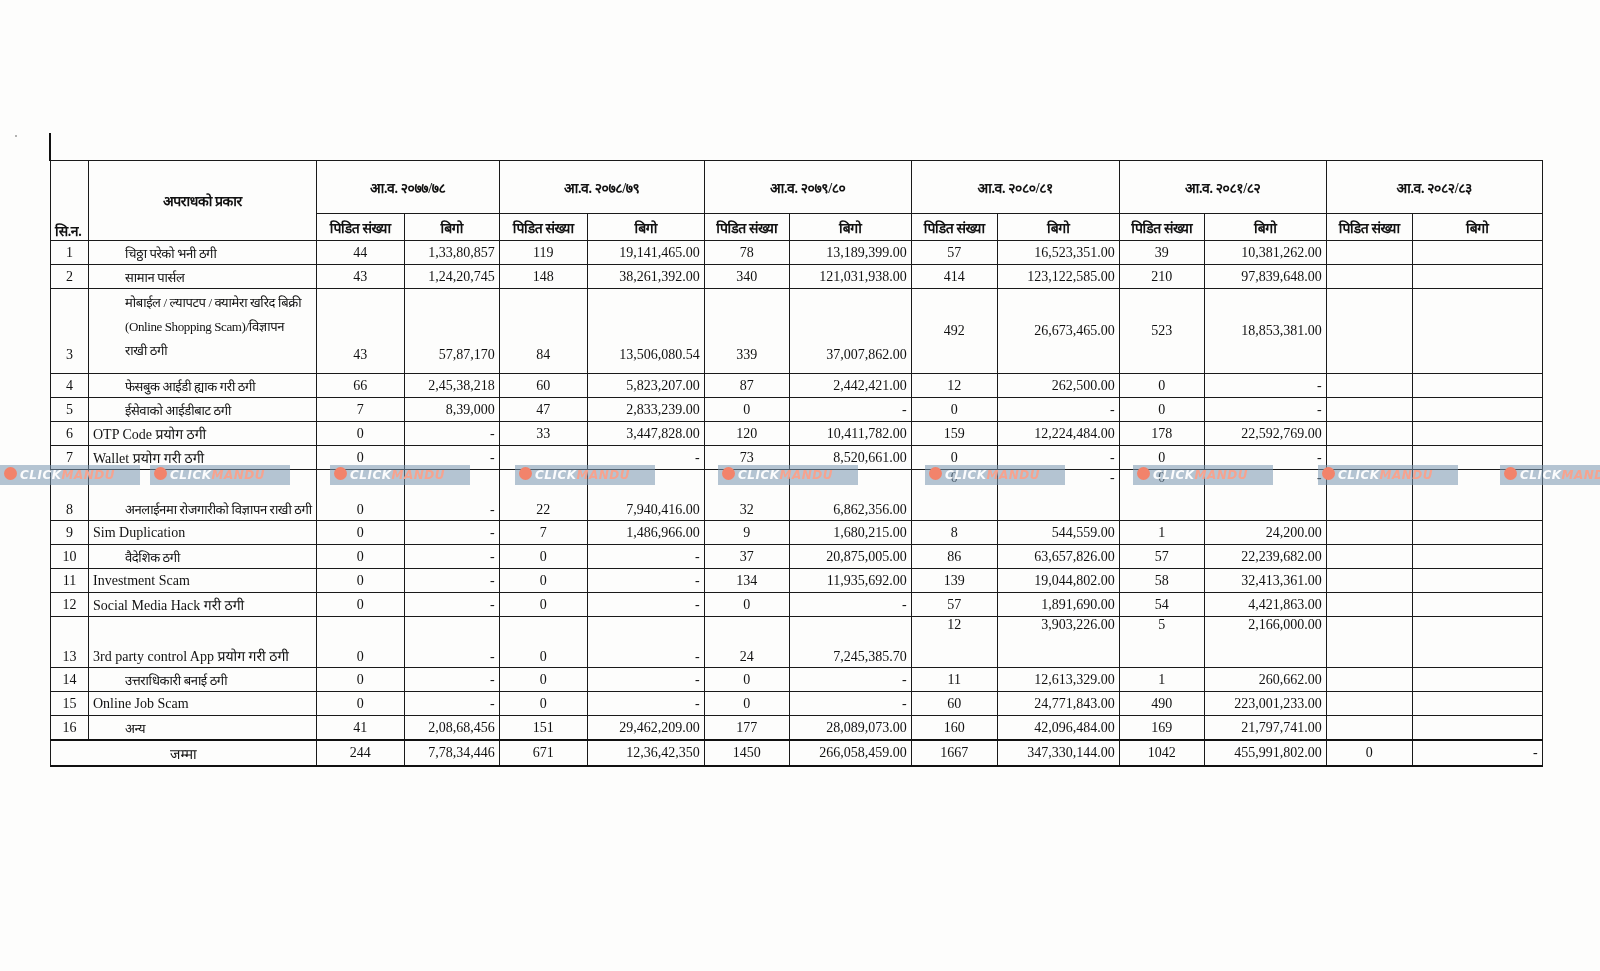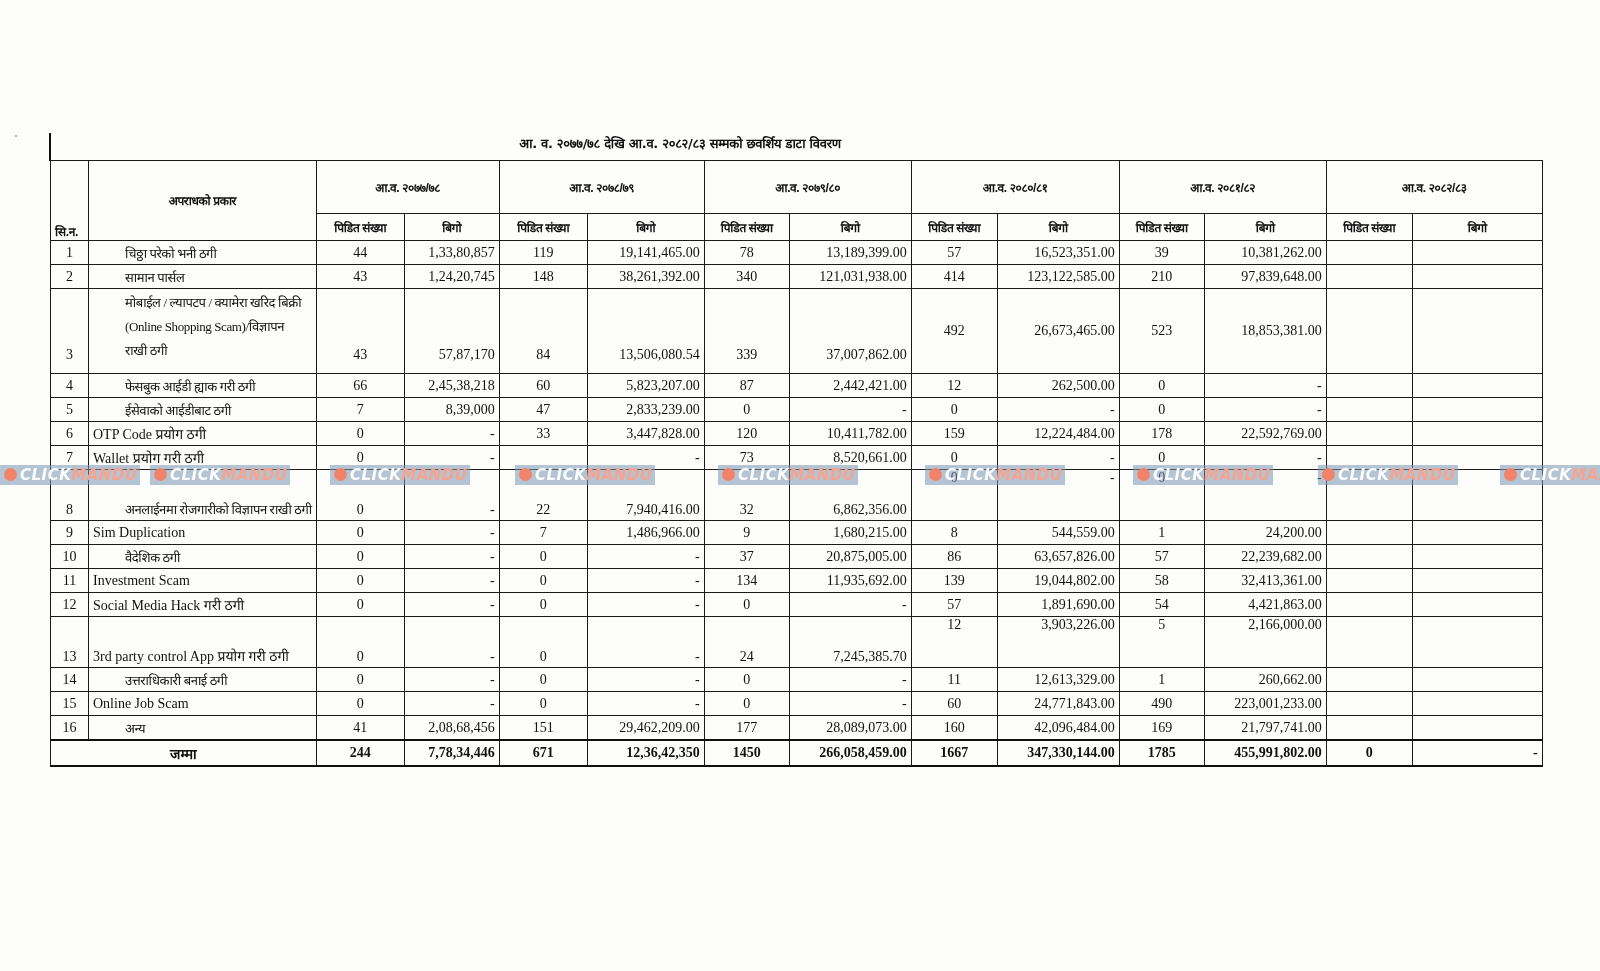--- a/index.html
+++ b/index.html
@@ -4,53 +4,52 @@
 <style>
   html, body { margin: 0; padding: 0; background: #ffffff; }
   body { width: 1600px; height: 971px; position: relative; overflow: hidden;
          font-family: "Liberation Serif", "DejaVu Serif", serif; color: #111; }
   .page { position: absolute; left: 0; top: 0; width: 1600px; height: 971px; background: #fdfdfc; }
   .title { position: absolute; top: 134px; left: 470px; width: 420px; text-align: center;
            font-family: "DejaVu Sans", sans-serif; font-weight: bold; font-size: 13px; letter-spacing: -0.3px; }
   .left-rule { position: absolute; left: 49px; top: 133px; width: 2px; height: 28px; background: #111; }
   table.data { position: absolute; left: 50px; top: 160px; border-collapse: collapse; table-layout: fixed; }
   table.data td, table.data th { border: 1.6px solid #1a1a1a; padding: 0 4px; font-size: 14px; white-space: nowrap; overflow: hidden; }
-  table.data th { font-family: Liberation Sans, sans-serif; font-weight: bold; font-size: 12px; letter-spacing: -0.4px; }
+  table.data th { font-family: Liberation Serif, serif; font-weight: bold; font-size: 14px; letter-spacing: -0.4px; }
   th.sn-head { text-align: left; vertical-align: bottom; padding-bottom: 3px; font-size: 13px; }
   th.type-head { vertical-align: middle; }
   th.year-head { font-size: 13px; }
   th.sub { font-size: 12px; height: 26px; }
   td.sn { text-align: center; }
   td.type { text-align: left; font-family: "Liberation Serif", serif; font-size: 14.5px; }
   td.type .dev { font-family: Liberation Serif, serif; font-size: 13px; letter-spacing: -0.4px; margin-left: 32px; }
   td.num { text-align: center; }
   td.amt { text-align: right; padding-right: 6px; }
   tr.r-normal td { height: 23px; }
   tr.r-tall td { height: 74px; vertical-align: bottom; padding-bottom: 10px; }
   tr.r-mid td { height: 48px; vertical-align: bottom; padding-bottom: 2px; }
   td.mid-top { vertical-align: middle !important; padding-bottom: 0 !important; }
   td.mid-upper { vertical-align: top !important; padding-top: 10px; }
-  tr.total td { font-weight: bold; height: 24px; border-top: 2px solid #111; border-bottom: 2px solid #111; }
+  tr.total td { font-weight: normal; height: 24px; border-top: 2px solid #111; border-bottom: 2px solid #111; }
   td.total-label { text-align: center; font-family: "DejaVu Sans", sans-serif; font-size: 12.5px; }
   .type-lines { white-space: normal; line-height: 24px; }
   .watermark-strip { position: absolute; left: 0; top: 465px; width: 1600px; height: 20px; pointer-events: none; }
   .wm { position: absolute; top: 0; height: 20px; width: 140px; background: rgba(120,150,175,0.55);
-        font-family: "DejaVu Sans", sans-serif; font-weight: bold; font-style: italic; font-size: 15px; line-height: 20px;
+        font-family: "DejaVu Sans", sans-serif; font-weight: bold; font-style: italic; font-size: 12px; line-height: 20px;
         color: rgba(255,255,255,0.95); letter-spacing: 0.5px; white-space: nowrap; overflow: hidden; }
   .wm .dot { display: inline-block; width: 13px; height: 13px; border-radius: 50%; background: #f2836b; margin: 0 3px 0 4px; vertical-align: -1px; }
   .wm .mandu { color: #f6a38f; }
   .speck { position: absolute; left: 15px; top: 135px; width: 2px; height: 2px; background: #999; border-radius: 50%; }
 </style>
 </head>
 <body>
 
 <div class="page">
   <div class="speck"></div>
   <div class="left-rule"></div>
-  <div class="title">आ. व. २०७७/७८ देखि आ.व. २०८२/८३ सम्मको छवर्शिय डाटा विवरण</div>
 
   <table class="data">
     <colgroup>
       <col style="width:38px">
         <col style="width:214px">
       <col style="width:88px">
         <col style="width:95px">
       <col style="width:88px">
         <col style="width:117px">
       <col style="width:85px">
@@ -354,21 +353,21 @@
         <tr class="total">
           <td colspan="2" class="total-label">जम्मा</td>
           <td class="num">244</td>
           <td class="amt">7,78,34,446</td>
           <td class="num">671</td>
           <td class="amt">12,36,42,350</td>
           <td class="num">1450</td>
           <td class="amt">266,058,459.00</td>
           <td class="num">1667</td>
           <td class="amt">347,330,144.00</td>
-          <td class="num">1785</td>
+          <td class="num">1042</td>
           <td class="amt">455,991,802.00</td>
           <td class="num">0</td>
           <td class="amt">-</td>
         </tr>
       </tbody>
   </table>
 
   <div class="watermark-strip" id="wm-strip">
       <div class="wm" style="left: 0px;"><span class="dot"></span><span>CLICK</span><span class="mandu">MANDU</span></div>
       <div class="wm" style="left: 150px;"><span class="dot"></span><span>CLICK</span><span class="mandu">MANDU</span></div>

